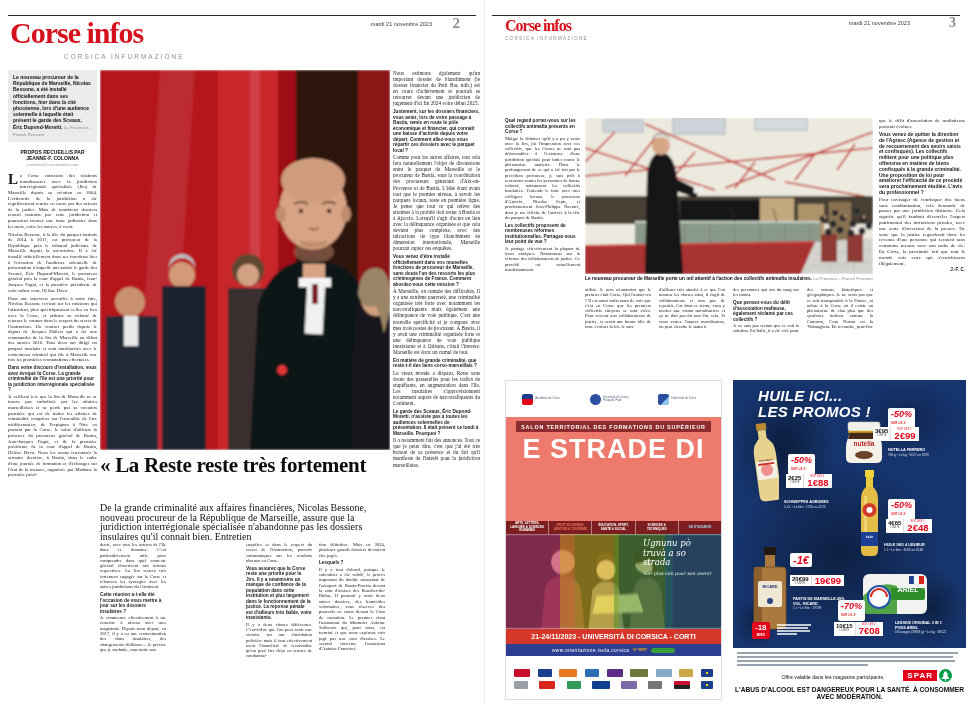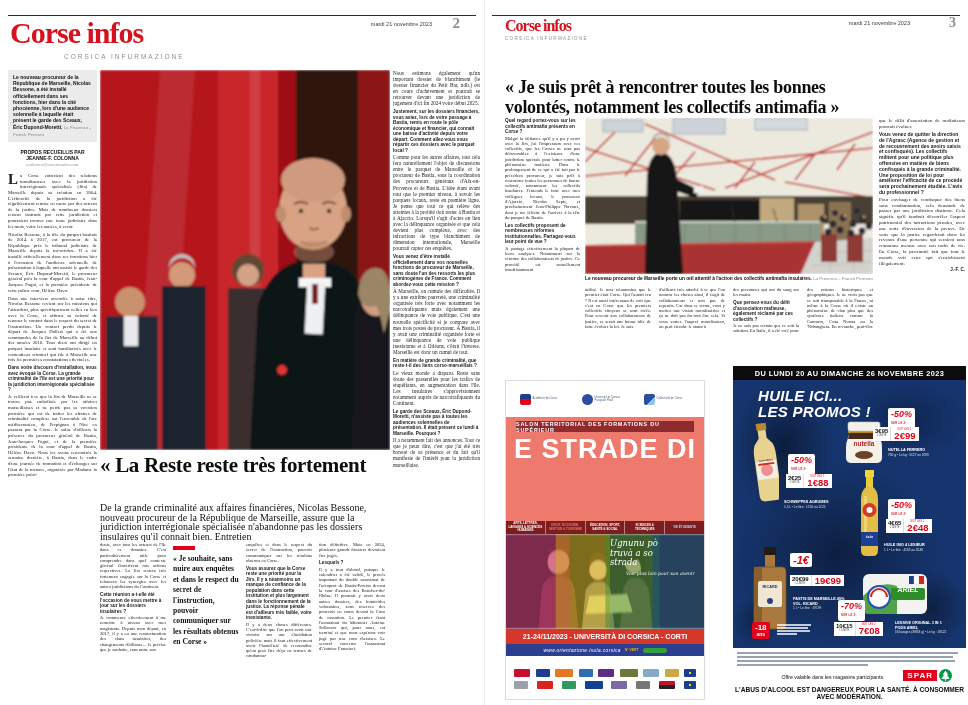--- a/index.html
+++ b/index.html
@@ -29,40 +29,40 @@
   .dropcap{float:left;font-size:15px;line-height:11px;font-weight:700;padding:1px 2px 0 0}
 
   .headline{font-weight:700;color:#0d0d0d;letter-spacing:-.3px}
   .deck{font-size:10px;line-height:9.6px;color:#101010;text-align:left}
   .pull-bar{width:22px;height:4px;background:#e2001a;margin-bottom:4px}
   .pull{font-weight:700;font-size:7.6px;line-height:10.4px;color:#101010;text-align:left}
   .ph-cap{font-family:"Liberation Sans",sans-serif;font-weight:700;font-size:4.8px;line-height:5.6px;color:#101010;text-align:left}
   .sig{text-align:right;font-family:"Liberation Sans",sans-serif;font-weight:700;font-size:4.6px;margin-top:1px}
 
   
-  .salon{position:absolute;left:505px;top:380px;width:200px;height:320px;border:1px solid #ddd;
+  .salon{position:absolute;left:505px;top:380px;width:217px;height:320px;border:1px solid #ddd;
          box-sizing:border-box;background:#fff;overflow:hidden}
   .salon .logostrip{position:absolute;left:0;top:0;width:100%;height:36px;background:#fff;
          display:flex;align-items:center;justify-content:space-around;padding:0 6px;box-sizing:border-box}
   .logogrp{display:flex;align-items:center;gap:2px}
   .logomark{width:11px;height:11px;border-radius:2px}
   .logolbl{font-family:"Liberation Sans",sans-serif;font-size:2.8px;line-height:3.2px;color:#55607a;width:34px}
   .salon .coral{position:absolute;left:0;top:36px;width:100%;height:104px;background:#ee796d}
   .salon .banner{position:absolute;left:10px;right:10px;top:40px;height:11px;background:#8e2b2e;
          color:#fff;font-family:"Liberation Sans",sans-serif;font-weight:700;font-size:5.4px;
          letter-spacing:.8px;display:flex;align-items:center;justify-content:center}
   .salon .bigtitle{position:absolute;left:0;width:100%;text-align:center;color:#fff;
          font-family:"Liberation Sans",sans-serif;font-weight:700;font-size:27px;line-height:27px;letter-spacing:1px}
   .salon .cats{position:absolute;left:0;top:140px;width:100%;height:13px;background:#7c1e20;display:flex}
   .salon .cat{flex:1;display:flex;align-items:center;justify-content:center;text-align:center;
          font-family:"Liberation Sans",sans-serif;font-weight:700;font-size:3px;line-height:3.6px;
          padding:1px 2px;border-left:1px solid rgba(255,255,255,.45)}
   .salon .cat:first-child{border-left:none}
   .salon .photo{position:absolute;left:0;top:153px;width:100%;height:95px}
-  .script1{position:absolute;right:22px;top:158px;width:72px;color:#fff;font-style:italic;
+  .script1{position:absolute;right:6px;top:158px;width:72px;color:#fff;font-style:italic;
          font-family:"DejaVu Serif",serif;font-size:8.5px;line-height:9.5px;text-align:left}
   .script2{position:absolute;right:6px;top:190px;width:72px;color:#eaf4ea;font-style:italic;
          font-family:"DejaVu Serif",serif;font-size:4.6px;line-height:5.4px}
   .salon .redbar{position:absolute;left:0;top:248px;width:100%;height:15px;background:#d6372b;color:#fff;
          font-family:"Liberation Sans",sans-serif;font-weight:700;font-size:7px;display:flex;align-items:center;justify-content:center}
   .salon .bluebar{position:absolute;left:0;top:263px;width:100%;height:12px;background:#2c3e8f;color:#fff;
          display:flex;align-items:center;justify-content:center;gap:4px}
   .salon .web{font-style:italic;font-family:"Liberation Sans",sans-serif;font-size:4.8px;letter-spacing:.4px}
   .salon .vert{font-family:"Liberation Sans",sans-serif;font-weight:700;font-size:3.4px;color:#f5a623}
   .salon .pill{width:24px;height:5px;border-radius:3px;background:#35a13a}
@@ -195,24 +195,20 @@
   <div class="abs headline" style="left:100px;top:454px;width:300px;font-size:21px;line-height:23px">
     <div>« La Reste reste très fortement</div>
   </div>
   <div class="abs deck" style="left:100px;top:503px;width:290px">De la grande criminalité aux affaires financières, Nicolas Bessone, nouveau procureur de la République de Marseille, assure que la juridiction interrégionale spécialisée n'abandonne pas les dossiers insulaires qu'il connait bien. Entretien</div>
 
   <div class="abs bodycol f46" style="left:100px;top:542px;width:66px;height:160px">
     <p>dente, avec tous les acteurs de l'île dans ce domaine. C'est particulièrement utile pour comprendre dans quel contexte général s'inscrivent nos actions respectives. La Jirs restera très fortement engagée sur la Corse et relancera les synergies avec les autres juridictions du Continent.</p>
     <div class="qh">Cette réunion a-t-elle été l'occasion de vous mettre à jour sur les dossiers insulaires ?</div>
     <p>Je commence effectivement à me remettre à niveau avec mes magistrats. Depuis mon départ, en 2017, il y a eu une restructuration des clans insulaires, des changements d'alliance... Je précise que je souhaite, sans nuire aux</p>
   </div>
-  <div class="abs" style="left:173px;top:546px;width:66px;height:156px">
-    <div class="pull-bar"></div>
-    <div class="pull">« Je souhaite, sans nuire aux enquêtes et dans le respect du secret de l'instruction, pouvoir communiquer sur les résultats obtenus en Corse »</div>
-  </div>
   <div class="abs bodycol f46" style="left:246px;top:542px;width:66px;height:160px">
     <p>enquêtes et dans le respect du secret de l'instruction, pouvoir communiquer sur les résultats obtenus en Corse.</p>
     <div class="qh">Vous assurez que la Corse reste une priorité pour la Jirs. Il y a néanmoins un manque de confiance de la population dans cette institution et plus largement dans le fonctionnement de la justice. La réponse pénale est d'ailleurs très faible, voire inexistante.</div>
     <p>Il y a deux choses différentes. C'est-à-dire que l'on peut avoir une victoire sur une élucidation policière mais il faut effectivement avoir l'honnêteté de reconnaître qu'on peut être déçu en termes de condamna-</p>
   </div>
   <div class="abs bodycol f46" style="left:319px;top:542px;width:66px;height:160px">
     <p>tion définitive. Mais en 2024, plusieurs grands dossiers devraient être jugés.</p>
     <div class="qh">Lesquels ?</div>
     <p>Il y a tout d'abord, puisque le calendrier a été validé, le procès important du double assassinat de l'aéroport de Bastia-Poretta devant la cour d'assises des Bouches-du-Rhône. Il pourrait y avoir deux autres dossiers, des homicides volontaires, sous réserves des pourvois en cours devant la Cour de cassation. Le premier étant l'assassinat du bâtonnier Antoine Sollacaro qui, pour nous, est terminé et que nous espérons voir jugé par une cour d'assises. Le second concerne l'assassinat d'Antoine Francisci.</p>
   </div>
@@ -228,24 +224,20 @@
     <div class="qh">Le garde des Sceaux, Éric Dupond-Moretti, n'assiste pas à toutes les audiences solennelles de présentation. Il était présent ce lundi à Marseille. Pourquoi ?</div>
     <p>Il a notamment fait des annonces. Tout ce que je peux dire, c'est que j'ai été très honoré de sa présence et du fait qu'il manifeste de l'intérêt pour la juridiction marseillaise.</p>
   </div>
 
   <div class="abs rule" style="left:492px;top:15px;width:468px"></div>
   <div class="abs masthead" style="left:505px;top:18px;font-size:16px">Corse infos</div>
   <div class="abs m-sub" style="left:505px;top:36px;font-size:4.6px;letter-spacing:1.3px">CORSICA INFURMAZIONE</div>
   <div class="abs dateline" style="left:840px;top:20px;width:70px;font-size:5.5px;text-align:right">mardi 21 novembre 2023</div>
   <div class="abs pagenum" style="left:936px;top:15px;width:20px;font-size:14px">3</div>
 
-  <div class="abs headline" style="left:505px;top:78px;width:460px;font-size:18px;line-height:19.5px">
-    <div>« Je suis prêt à rencontrer toutes les bonnes</div>
-    <div>volontés, notamment les collectifs antimafia »</div>
-  </div>
 
   <div class="abs bodycol f46" style="left:505px;top:118px;width:75px;height:250px">
     <div class="qh" style="margin-top:0">Quel regard portez-vous sur les collectifs antimafia présents en Corse ?</div>
     <p>Malgré la défiance qu'il y a pu y avoir avec la Jirs, j'ai l'impression avec ces collectifs, que les Corses ne sont pas défavorables à l'existence d'une juridiction spéciale pour lutter contre le phénomène mafieux. Dans le prolongement de ce qui a été fait par le précédent procureur, je suis prêt à rencontrer toutes les personnes de bonne volonté, notamment les collectifs insulaires. J'entends le faire avec mes collègues locaux, le procureur d'Ajaccio, Nicolas Septe, et prochainement Jean-Philippe Navarre, dont je me félicite de l'arrivée à la tête du parquet de Bastia.</p>
     <div class="qh">Les collectifs proposent de nombreuses réformes institutionnelles. Partagez-vous leur point de vue ?</div>
     <p>Je partage effectivement la plupart de leurs analyses. Notamment sur la réforme des collaborateurs de justice. Ce procédé est actuellement insuffisamment</p>
   </div>
 
   <div class="abs" style="left:585px;top:118px;width:288px;height:156px">
     <svg width="288" height="156" viewBox="0 0 288 156">
@@ -415,21 +407,20 @@
         <div class="plogo" style="width:18px;background:#123f8f"></div>
         <div class="plogo" style="width:16px;background:#7a6aa8"></div>
         <div class="plogo" style="width:14px;background:#777"></div>
         <div class="plogo" style="width:16px;background:linear-gradient(#c8102e 50%,#222 50%)"></div>
         <div class="plogo" style="width:12px;background:radial-gradient(circle 2px at center,#ffd500 0 1px,#1b3f8d 1px)"></div>
       </div>
     </div>
   </div>
 
   <div class="spar">
-    <div class="blackbar">DU LUNDI 20 AU DIMANCHE 26 NOVEMBRE 2023</div>
     <div class="blue"></div>
     <div class="hook">
       <div>HUILE ICI...</div>
       <div>LES PROMOS !</div>
     </div>
 
     <div class="abs" style="left:20px;top:55px;width:26px;height:82px">
       <svg width="26" height="82" viewBox="0 0 26 82">
         <g transform="rotate(-8 13 41)">
           <rect x="8" y="2" width="10" height="7" fill="#b98a2e"></rect>

